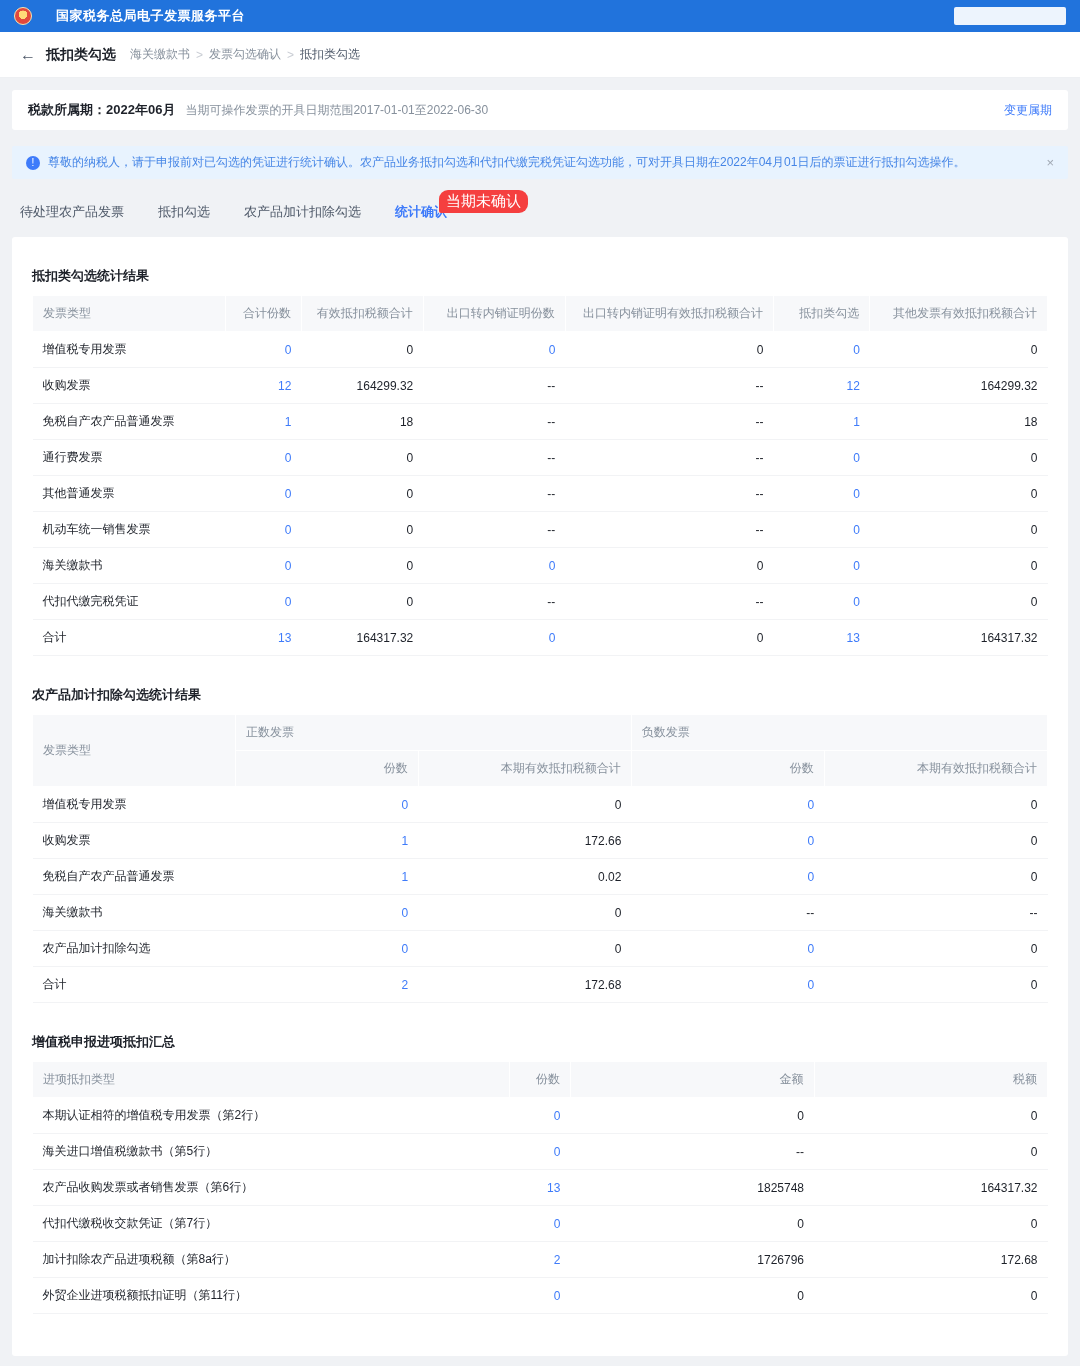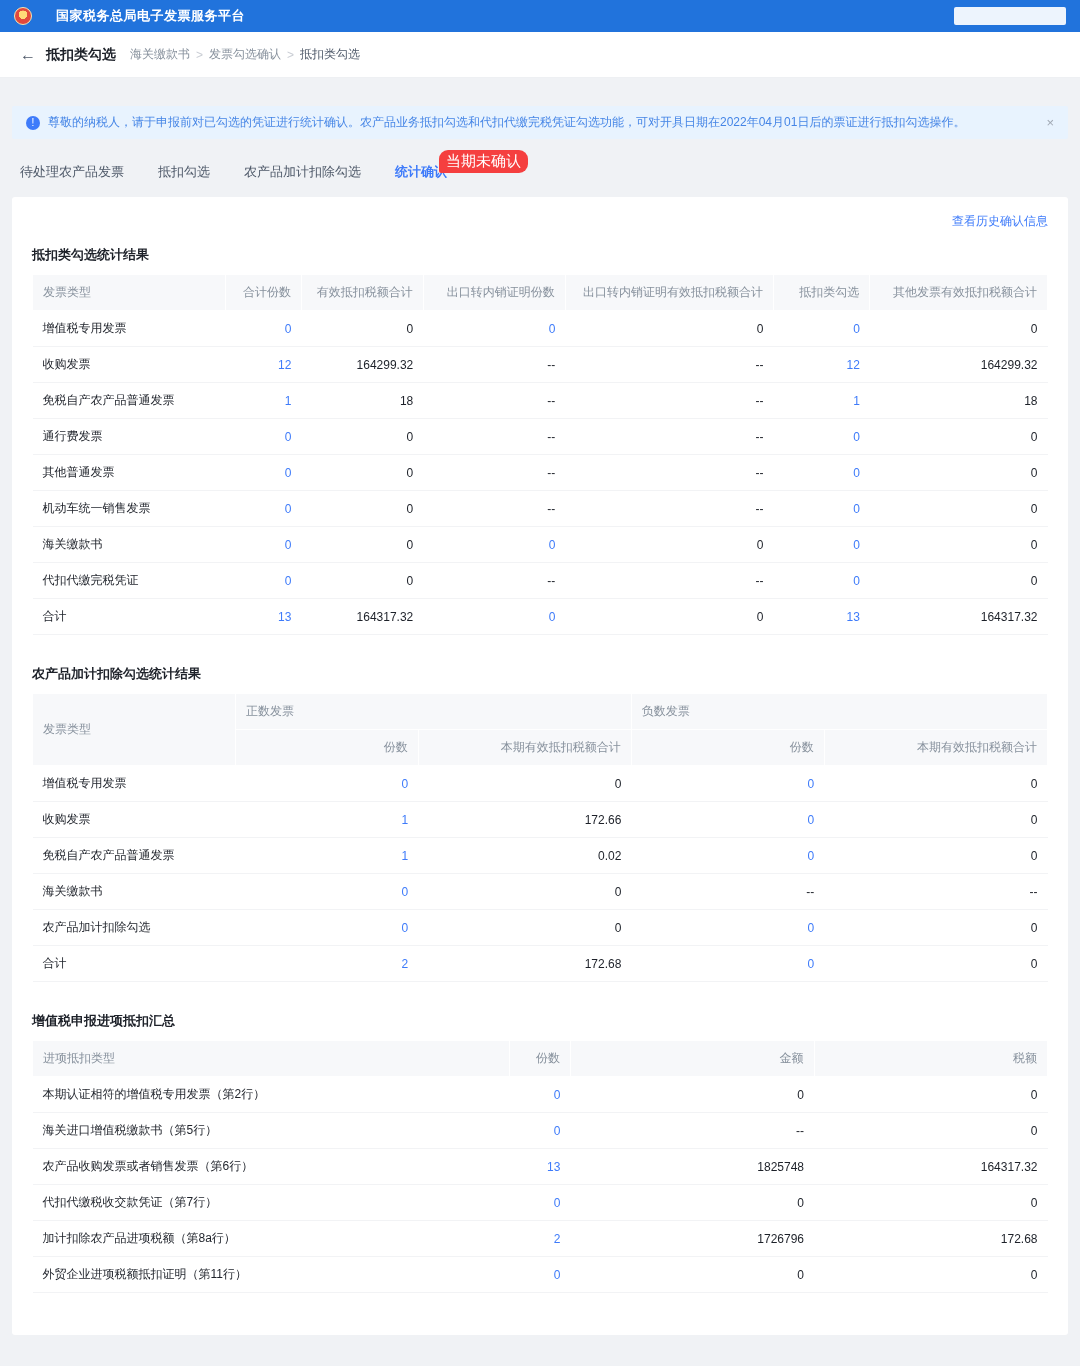--- a/index.html
+++ b/index.html
@@ -99,38 +99,41 @@
       <span class="bc-item">海关缴款书</span>
       <span class="bc-sep">&gt;</span>
       <span class="bc-item">发票勾选确认</span>
       <span class="bc-sep">&gt;</span>
       <span class="bc-item current">抵扣类勾选</span>
     </span>
 </div>
 
 <div class="content">
 
+  <div class="period-bar">
+    <span class="period-label">税款所属期：</span>
+    <span class="period-value">2022年06月</span>
+    <span class="period-hint">当期可操作发票的开具日期范围2017-01-01至2022-06-30</span>
+    <span class="change-link">变更属期</span>
+  </div>
 
   <div class="notice-bar">
     <i class="info-icon">!</i>
     <span class="notice-text">尊敬的纳税人，请于申报前对已勾选的凭证进行统计确认。农产品业务抵扣勾选和代扣代缴完税凭证勾选功能，可对开具日期在2022年04月01日后的票证进行抵扣勾选操作。</span>
     <span class="notice-close">×</span>
   </div>
 
   <div class="tab-bar">
       <div class="tab"><span>待处理农产品发票</span></div>
       <div class="tab"><span>抵扣勾选</span></div>
       <div class="tab"><span>农产品加计扣除勾选</span></div>
       <div class="tab active"><span>统计确认</span><span class="tab-badge">当期未确认</span></div>
     </div>
 
   <div class="panel">
-    <div class="history-row">
-      <span class="history-link">查看历史确认信息</span>
-    </div>
 
     <div class="section-title">抵扣类勾选统计结果</div>
     <table>
       <colgroup>
         <col style="width:19%">
           <col style="width:7.5%">
           <col style="width:12%">
         <col style="width:14%">
           <col style="width:20.5%">
           <col style="width:9.5%">

